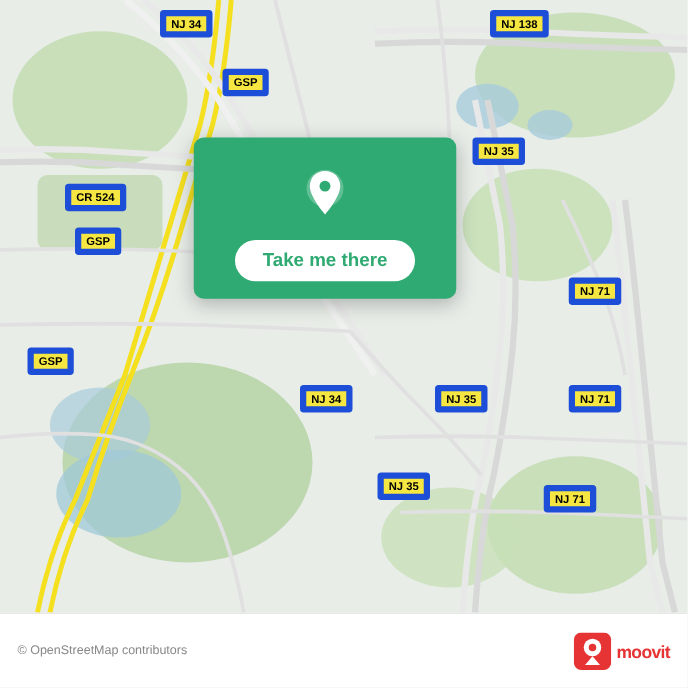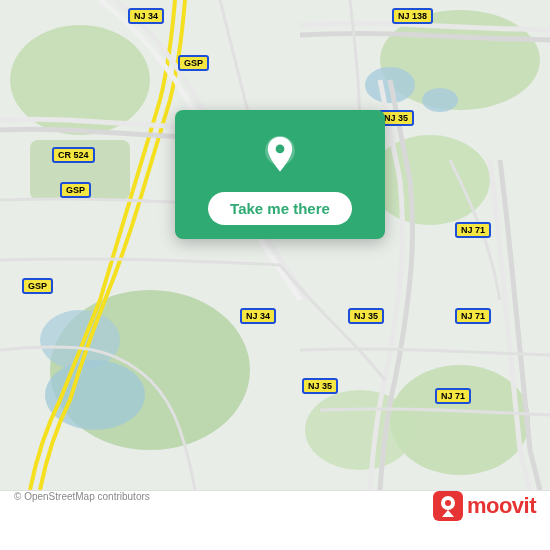--- a/index.html
+++ b/index.html
@@ -34,21 +34,20 @@
       left: 155px;
       width: 210px;
       background: #2eaa72;
       border-radius: 8px;
       display: flex;
       flex-direction: column;
       align-items: center;
       padding: 18px 20px 14px 20px;
       box-shadow: 0 4px 16px rgba(0,0,0,0.25);
       z-index: 10;
-      margin-left: 20px;
     }
 
     .location-icon-wrapper {
       width: 54px;
       height: 54px;
       display: flex;
       align-items: center;
       justify-content: center;
       margin-bottom: 10px;
     }
@@ -69,21 +68,21 @@
       cursor: pointer;
       white-space: nowrap;
     }
 
     
     #bottom-bar {
       width: 550px;
       height: 60px;
       background: white;
       display: flex;
-      align-items: flex-start;
+      align-items: center;
       justify-content: space-between;
       padding: 0 14px;
       border-top: 1px solid #e0e0e0;
     }
 
     .bottom-left {
       display: flex;
       flex-direction: column;
       gap: 2px;
     }
@@ -104,31 +103,31 @@
       align-items: center;
       gap: 4px;
     }
 
     .moovit-icon {
       width: 30px;
       height: 30px;
     }
 
     .moovit-text {
-      font-size: 22px;
+      font-size: 14px;
       font-weight: 700;
       color: #e63333;
       letter-spacing: -0.5px;
     }
 
     
     .road-label {
       position: absolute;
       background: #f5e642;
-      border: 2px solid #1d4ed8;
+      border: 5px solid #1d4ed8;
       border-radius: 3px;
       font-size: 9px;
       font-weight: bold;
       padding: 1px 4px;
       color: #000;
       white-space: nowrap;
     }
   </style>
 </head>
 <body>

